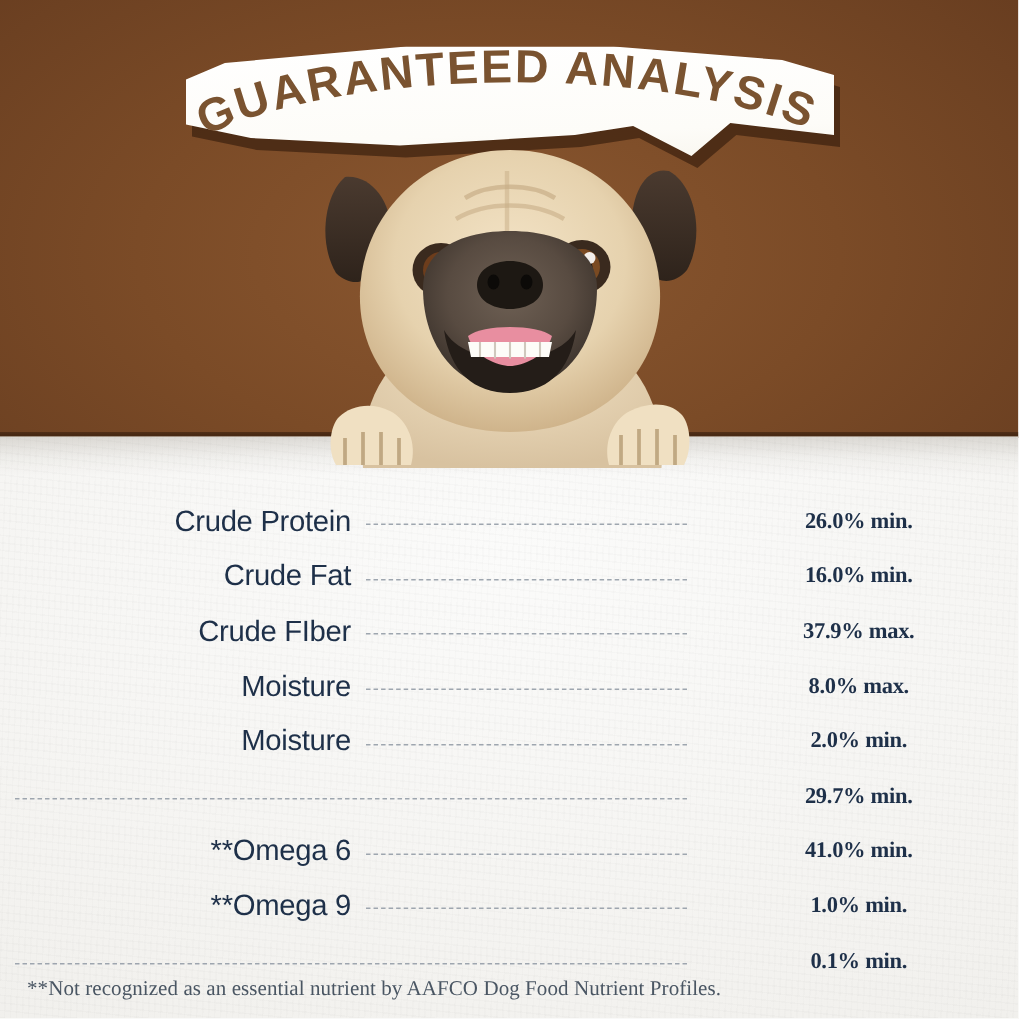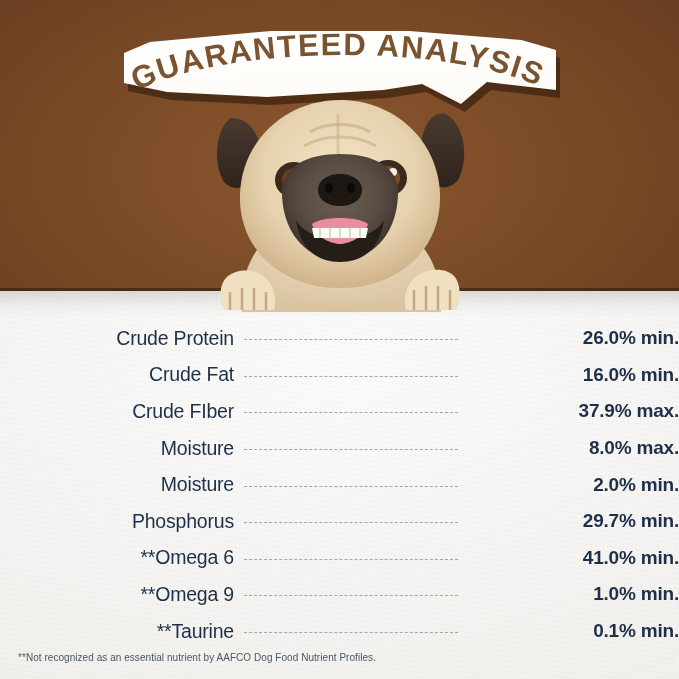--- a/index.html
+++ b/index.html
@@ -92,21 +92,21 @@
     top: 96px;
     width: 285px;
     height: 216px;
   }
   .dog svg { display: block; }
 
   
   .table {
     position: absolute;
     left: 0;
-    top: 320px;
+    top: 330px;
     width: 679px;
   }
   .row {
     position: relative;
     display: flex;
     align-items: center;
     height: 36.6px;
   }
   .row-label {
     width: 234px;
@@ -120,36 +120,36 @@
   }
   .row-leader {
     flex: 1;
     margin: 2px 8px 0 10px;
     height: 1px;
     border-bottom: 1px dashed #9aa2ac;
     opacity: .95;
   }
   .row-value {
     width: 213px;
-    text-align: right;
-    font-family: Liberation Sans, sans-serif;
-    font-size: 19px;
+    text-align: center;
+    font-family: Liberation Serif, serif;
+    font-size: 15px;
     font-weight: 700;
     color: #1e3049;
     letter-spacing: -0.2px;
     white-space: nowrap;
   }
 
   
   .footnote {
     position: absolute;
     left: 18px;
     top: 652px;
-    font-family: Liberation Sans, sans-serif;
-    font-size: 10px;
+    font-family: Liberation Serif, serif;
+    font-size: 14px;
     color: #4a5663;
     letter-spacing: 0.05px;
     white-space: nowrap;
   }
 </style>
 </head>
 <body>
 
 <div id="stage">
 
@@ -275,39 +275,37 @@
       <div class="row-value">8.0% max.</div>
     </div>
 
     <div class="row">
       <div class="row-label">Moisture</div>
       <div class="row-leader"></div>
       <div class="row-value">2.0% min.</div>
     </div>
 
     <div class="row">
-      <div class="row-label">Phosphorus</div>
       <div class="row-leader"></div>
       <div class="row-value">29.7% min.</div>
     </div>
 
     <div class="row">
       <div class="row-label">**Omega 6</div>
       <div class="row-leader"></div>
       <div class="row-value">41.0% min.</div>
     </div>
 
     <div class="row">
       <div class="row-label">**Omega 9</div>
       <div class="row-leader"></div>
       <div class="row-value">1.0% min.</div>
     </div>
 
     <div class="row">
-      <div class="row-label">**Taurine</div>
       <div class="row-leader"></div>
       <div class="row-value">0.1% min.</div>
     </div>
 
   </div>
 
   <div class="footnote">**Not recognized as an essential nutrient by AAFCO Dog Food Nutrient Profiles.</div>
 
 </div>
 

